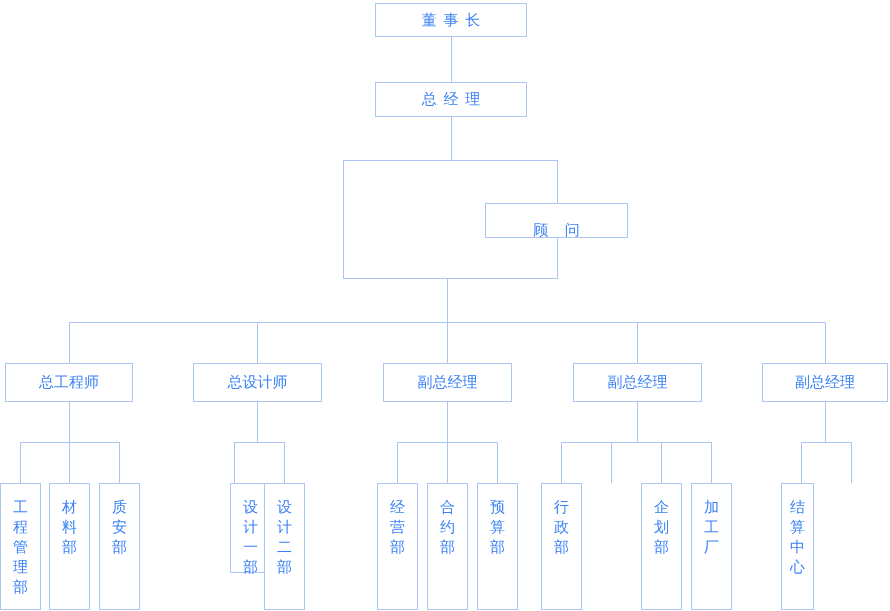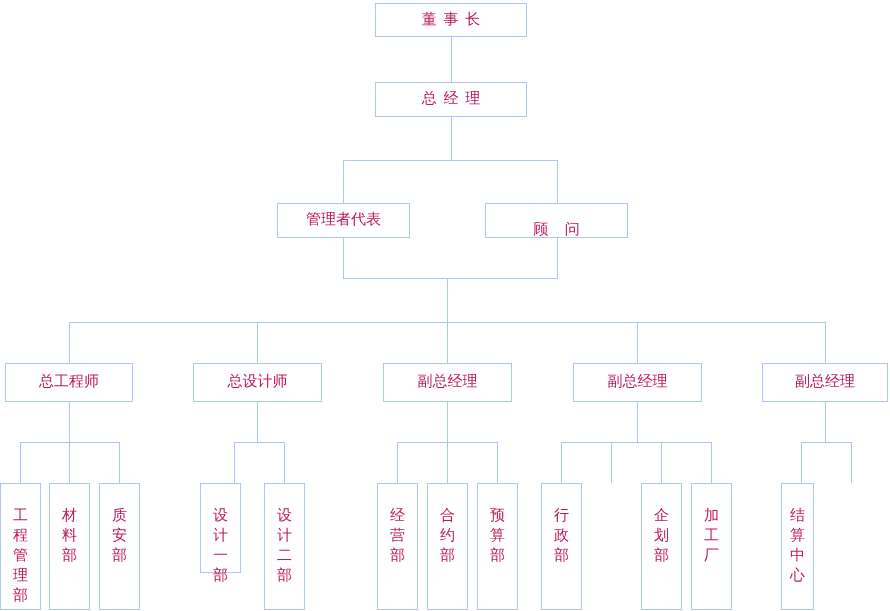--- a/index.html
+++ b/index.html
@@ -1,29 +1,29 @@
 <!DOCTYPE html>
 <html><head>
 <meta charset="utf-8">
 <style>
   html,body{margin:0;padding:0;background:#ffffff;}
   .stage{
     position:relative;width:890px;height:611px;background:#ffffff;
-    font-family:Liberation Mono, monospace;color:#be185d;overflow:hidden;
+    font-family:Liberation Serif, serif;color:#3b82f6;overflow:hidden;
   }
   .wires{position:absolute;left:0;top:0;}
   .box{
     position:absolute;box-sizing:border-box;border:1px solid #abc6f5;background:#ffffff;
     display:flex;align-items:center;justify-content:center;font-size:15px;line-height:1;
   }
   .sp1 .label{letter-spacing:.45em;margin-right:-.45em;}
   .sp2 .label{letter-spacing:1.1em;margin-right:-1.1em;margin-top:20px;}
   .v{align-items:flex-start;}
   .v .label{
-    display:block;width:16px;margin-top:23px;line-height:20px;
+    display:block;width:16px;margin-top:13px;line-height:20px;
     word-break:break-all;text-align:center;white-space:normal;
   }
 </style>
 </head>
 <body>
 
 <div class="stage">
 
   <svg class="wires" width="890" height="611">
     <g stroke="#abc6f5" stroke-width="1" fill="none" shape-rendering="crispEdges">
@@ -72,23 +72,20 @@
   </svg>
 
   <div class="box sp1" style="left:375px;top:3px;width:152px;height:34px">
     <span class="label">董事长</span>
   </div>
 
   <div class="box sp1" style="left:375px;top:82px;width:152px;height:35px">
     <span class="label">总经理</span>
   </div>
 
-  <div class="box" style="left:277px;top:203px;width:133px;height:35px">
-    <span class="label">管理者代表</span>
-  </div>
   <div class="box sp2" style="left:485px;top:203px;width:143px;height:35px">
     <span class="label">顾问</span>
   </div>
 
   <div class="box" style="left:5px;top:363px;width:128px;height:39px">
     <span class="label">总工程师</span>
   </div>
   <div class="box" style="left:193px;top:363px;width:129px;height:39px">
     <span class="label">总设计师</span>
   </div>
@@ -105,21 +102,21 @@
   <div class="box v" style="left:0px;top:483px;width:41px;height:127px">
     <span class="label">工程管理部</span>
   </div>
   <div class="box v" style="left:49px;top:483px;width:41px;height:127px">
     <span class="label">材料部</span>
   </div>
   <div class="box v" style="left:99px;top:483px;width:41px;height:127px">
     <span class="label">质安部</span>
   </div>
 
-  <div class="box v" style="left:200px;top:483px;width:41px;height:90px">
+  <div class="box v" style="left:230px;top:483px;width:41px;height:90px">
     <span class="label">设计一部</span>
   </div>
   <div class="box v" style="left:264px;top:483px;width:41px;height:127px">
     <span class="label">设计二部</span>
   </div>
 
   <div class="box v" style="left:377px;top:483px;width:41px;height:127px">
     <span class="label">经营部</span>
   </div>
   <div class="box v" style="left:427px;top:483px;width:41px;height:127px">

